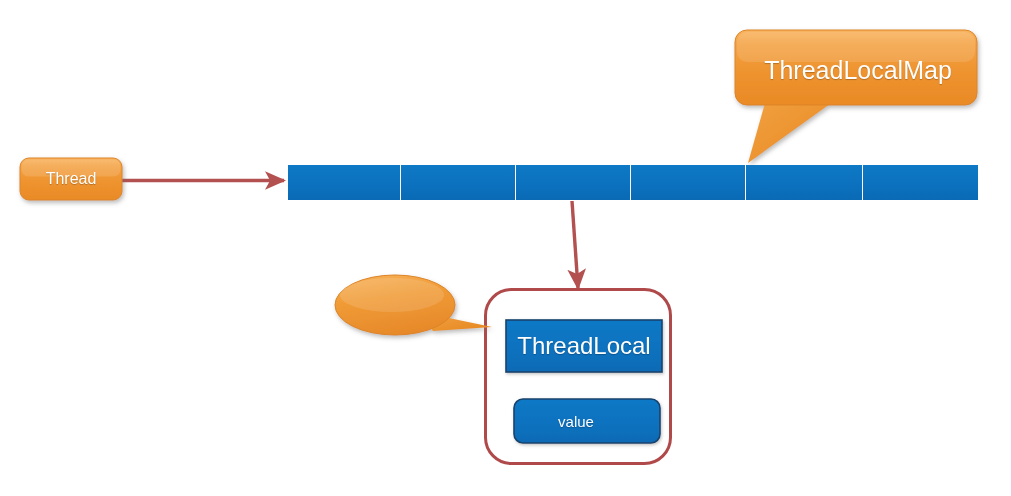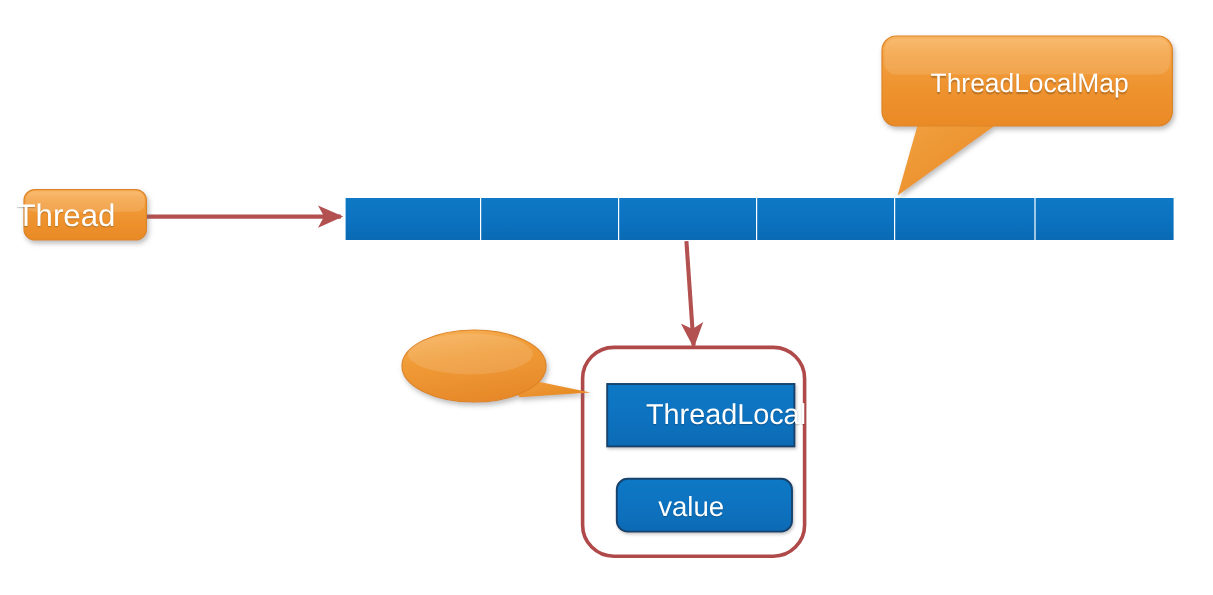--- a/index.html
+++ b/index.html
@@ -27,38 +27,38 @@
   
   .lbl {
     position: absolute;
     color: #ffffff;
     white-space: nowrap;
     text-align: center;
     user-select: none;
     text-shadow: 0 1px 1px rgba(0,0,0,0.25);
   }
   .lbl-thread {
-    left: 4px; top: 166px; width: 102px;
-    font-size: 26px; line-height: 26px;
+    left: 20px; top: 166px; width: 102px;
+    font-size: 16px; line-height: 26px;
   }
   .lbl-tlm {
     left: 735px; top: 55px; width: 246px;
-    font-size: 22px; line-height: 30px;
+    font-size: 25px; line-height: 30px;
   }
   .lbl-entry {
     left: 335px; top: 289px; width: 120px;
     font-size: 23px; line-height: 28px;
   }
   .lbl-threadlocal {
     left: 506px; top: 331px; width: 156px;
-    font-size: 24px; line-height: 30px; padding-left: 21px;
+    font-size: 24px; line-height: 30px;
   }
   .lbl-value {
     left: 514px; top: 408px; width: 124px;
-    font-size: 23px; line-height: 28px;
+    font-size: 15px; line-height: 28px;
   }
 </style>
 </head>
 <body>
 
 <div id="canvas">
 
   <svg id="vector-layer" viewBox="0 0 1011 496">
     <defs>
 

